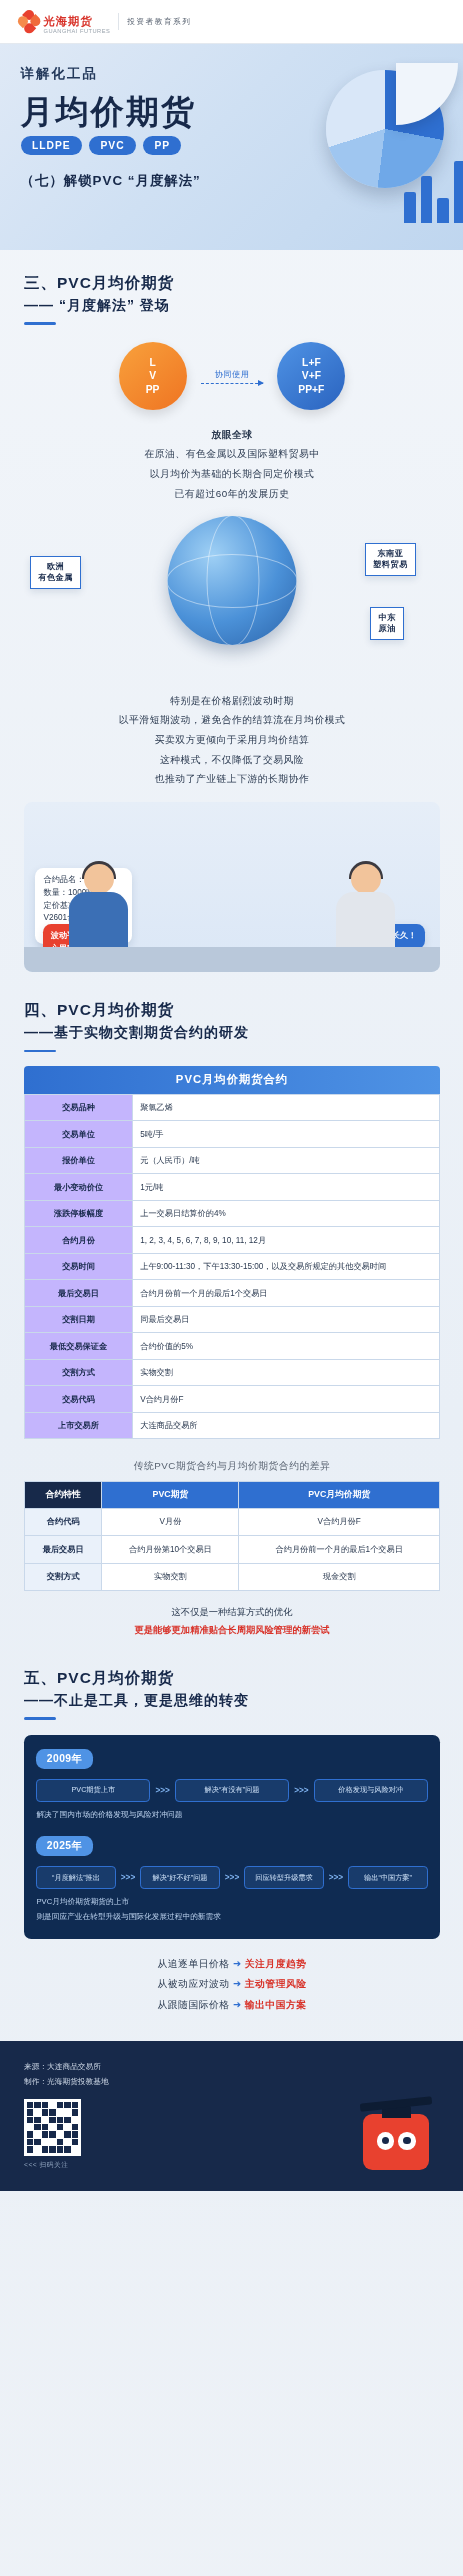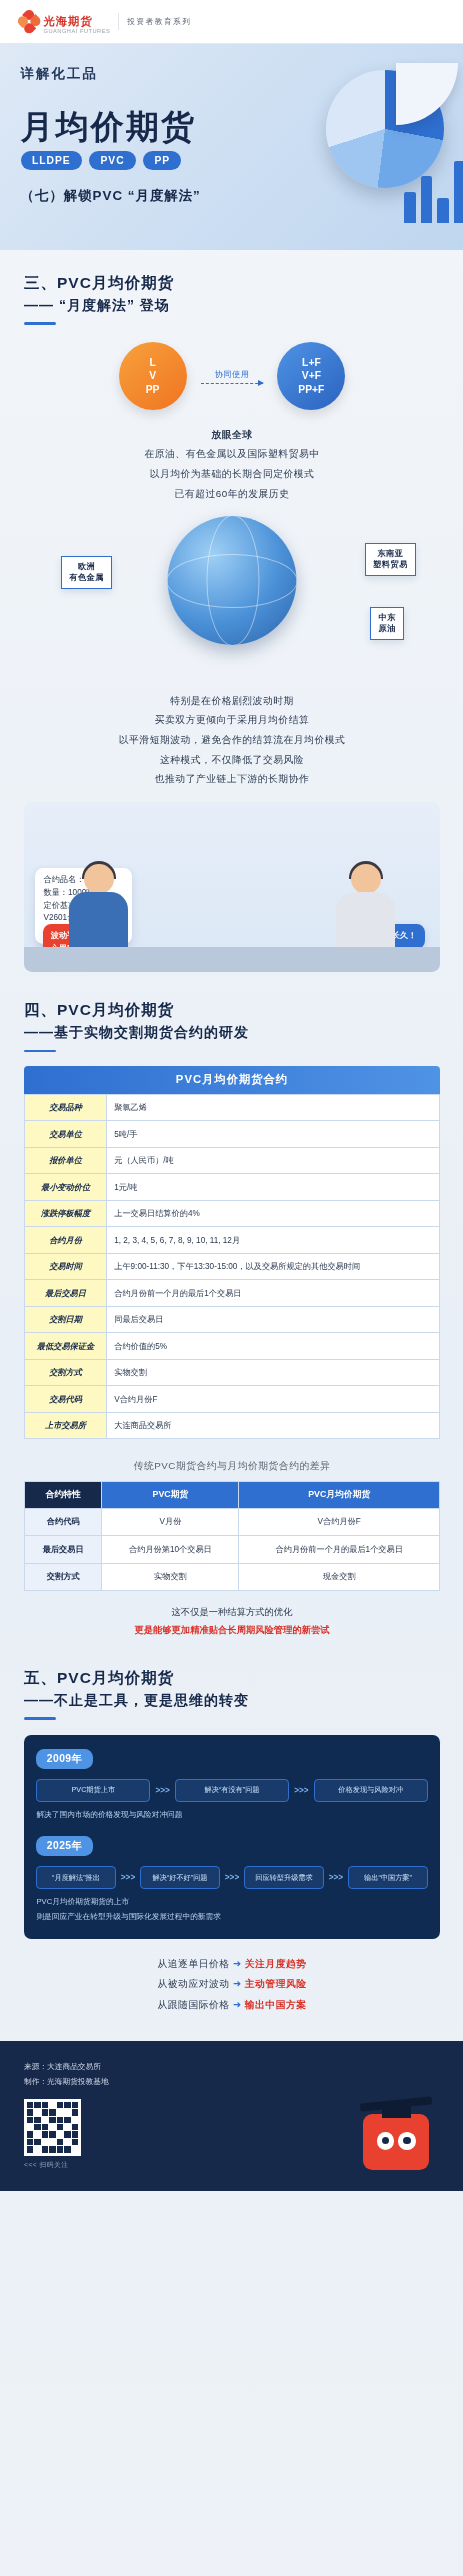--- a/index.html
+++ b/index.html
@@ -51,21 +51,21 @@
   
   .hero {
     position: relative;
     height: 206px;
     background: linear-gradient(135deg, #dfe9f6 0%, #cfe0f3 45%, #bfd6ef 100%);
     padding: 20.6px 20.6px 0 20.6px;
     overflow: hidden;
   }
   .hero-sub { font-size: 13.4px; color: #23395b; letter-spacing: 2.1px; font-weight: bold; }
   .hero-title {
-    margin-top: 22px;
+    margin-top: 7px;
     font-size: 33px; font-weight: bold; color: #17294a; letter-spacing: 2.1px;
   }
   .hero-pills { margin-top: 1px; display:flex; gap: 7.2px; }
   .hero-pill {
     background: #2f6fd0; color:#fff; font-size: 10.3px; letter-spacing: 1px;
     padding: 4.1px 11.3px; border-radius: 11.3px; font-weight: bold;
   }
   .hero-chapter {
     margin-top: 17.5px; font-size: 13.4px; color:#17294a; font-weight: bold; letter-spacing: 1px;
   }
@@ -142,21 +142,21 @@
   .globe:before, .globe:after {
     content:""; position:absolute; border:1px solid rgba(255,255,255,.45); border-radius:50%;
   }
   .globe:before { left:-1px; top:30%; width:129px; height:40%; }
   .globe:after  { left:30%; top:-1px; width:40%; height:129px; }
   .globe-tag {
     position:absolute; background:#fff; border:1px solid #2f6fd0; color:#17294a;
     font-size:8.2px; font-weight:bold; border-radius: 0; padding: 4.6px 7.2px;
     box-shadow: 0 3.1px 7.2px rgba(20,50,90,.12); letter-spacing:0.5px; text-align:center;
   }
-  .tag-eu { left: 37px; top: 40px; }
+  .tag-eu { left: 6px; top: 40px; }
   .tag-sea { right: 24px; top: 27px; }
   .tag-me { right: 36px; top: 91px; }
 
   
   .chatblock {
     position:relative; margin: 13.4px 0 0 0; height: 170px;
     background: linear-gradient(180deg,#e6eef8,#dbe7f6);
     border-radius: 8.2px; padding: 11.3px;
   }
   .bubble {
@@ -191,21 +191,21 @@
     margin-top: 13.4px;
   }
   table.spec {
     width: 100%; border-collapse: collapse; background:#fff;
     font-size: 8.2px; color:#2b3a50;
   }
   table.spec td {
     border: 0.5px solid #c9d8ea; padding: 6.2px 7.2px; line-height: 1.6; vertical-align: middle;
   }
   table.spec td.k {
-    width: 82px; background:#fef9c3; font-weight:bold; color:#17294a; text-align:center;font-style:italic;
+    width: 108px; background:#c4b5fd; font-weight:bold; color:#17294a; text-align:center;
   }
 
   
   .cmp-title {
     text-align:center; font-size: 9.8px; color:#5a6472; letter-spacing: 0.5px;
     margin: 20.6px 0 8.2px 0;
   }
   table.cmp {
     width:100%; border-collapse: collapse; background:#fff; font-size: 8.2px; color:#2b3a50;
   }
@@ -358,22 +358,22 @@
         <div>塑料贸易</div>
       </div>
       <div class="globe-tag tag-me">
         <div>中东</div>
         <div>原油</div>
       </div>
     </div>
 
     <div style="margin-top:5.2px">
       <div class="para">特别是在价格剧烈波动时期</div>
+      <div class="para">以平滑短期波动，避免合作的结算流在月均价模式</div>
       <div class="para">买卖双方更倾向于采用月均价结算</div>
-      <div class="para">以平滑短期波动，避免合作的结算流在月均价模式</div>
       <div class="para">这种模式，不仅降低了交易风险</div>
       <div class="para">也推动了产业链上下游的长期协作</div>
     </div>
 
     <div class="chatblock">
       <div class="bubble b1">
         <div>合约品名：PVC</div>
         <div>数量：1000吨</div>
         <div>定价基准：</div>
         <div>V2601合约的</div>

